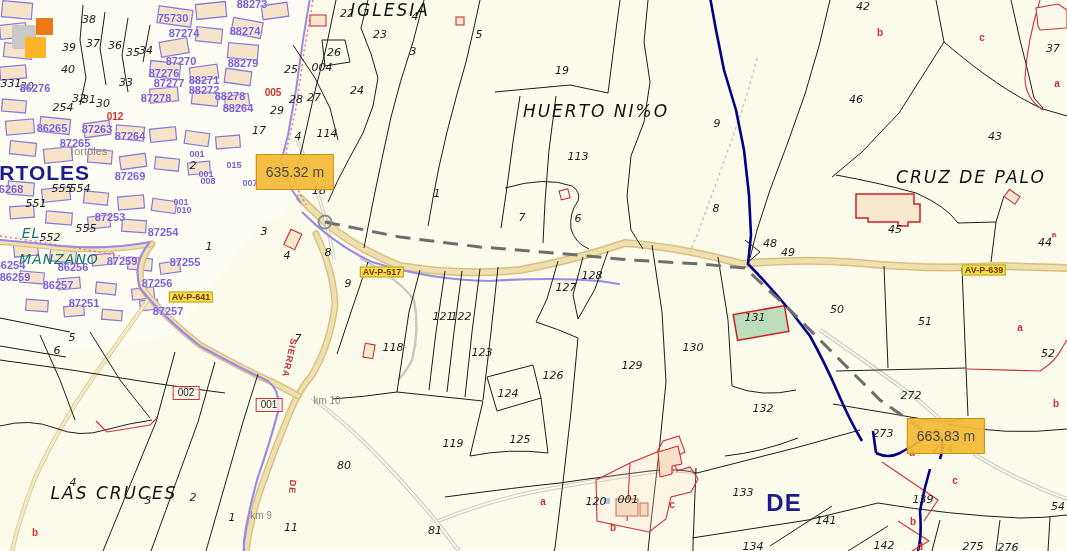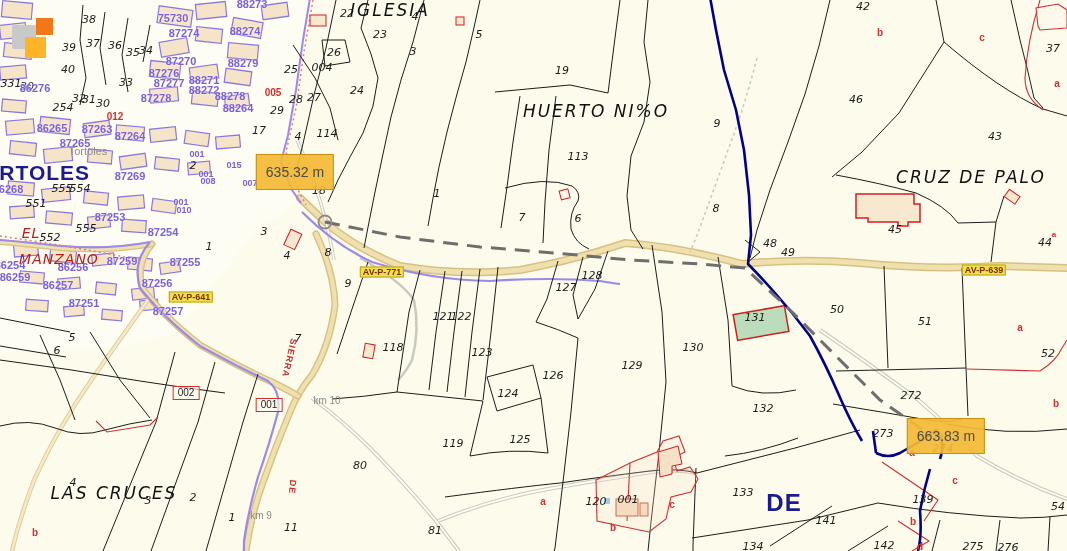--- a/index.html
+++ b/index.html
@@ -5,21 +5,21 @@
   html,body{margin:0;padding:0;background:#FDFDEE;}
   #stage{position:relative;width:1067px;height:551px;overflow:hidden;background:#FDFCEC;
          font-family:"Liberation Sans",sans-serif;}
   #stage svg{position:absolute;left:0;top:0;}
   .lbl{position:absolute;transform:translate(-50%,-50%);white-space:nowrap;line-height:1;}
   .lbl-parcel{font-family:"DejaVu Sans",sans-serif;font-style:italic;font-size:11px;color:#1b1b1b;}
   .lbl-block{font-size:11px;font-weight:bold;color:#7B5FD9;text-shadow:0 0 2px #fff;}
   .lbl-sp{font-size:9px;font-weight:bold;color:#7B5FD9;text-shadow:0 0 2px #fff;}
   .lbl-red{font-size:10px;font-weight:bold;color:#D03030;}
   .lbl-place{font-family:"DejaVu Sans",sans-serif;font-style:italic;font-size:17px;color:#101010;letter-spacing:2px;}
-  .lbl-place-sm{font-family:"DejaVu Sans",sans-serif;font-style:italic;font-size:14px;color:#b91c1c;letter-spacing:1px;}
+  .lbl-place-sm{font-family:"DejaVu Sans",sans-serif;font-style:italic;font-size:14px;color:#0f766e;letter-spacing:1px;}
   .lbl-navy{font-size:20px;font-weight:bold;color:#1B1B8F;letter-spacing:1px;}
   .lbl-gray{font-size:11px;color:#8D8D8D;}
   .lbl-km{font-size:10px;color:#8A8A8A;}
   .lbl-road{font-size:9px;font-weight:bold;color:#7A2F00;background:#F2E14C;border:1px solid #B8A020;padding:0 2px;}
   .lbl-measure{font-size:14px;color:#4A4A4A;background:rgba(243,186,52,0.92);border:1px solid #C89010;padding:10px 9px;}
   .lbl-boxed{font-size:10px;color:#222;border:1.5px solid #D03030;background:rgba(255,252,240,0.65);padding:1px 4px;}
   .lbl-street{font-size:9px;font-weight:bold;color:#C03030;letter-spacing:1px;}
 </style>
 </head>
 <body>
@@ -317,21 +317,21 @@
       <span class="lbl lbl-parcel" style="left: 508px; top: 393px;">124</span>
       <span class="lbl lbl-parcel" style="left: 520px; top: 439px;">125</span>
       <span class="lbl lbl-parcel" style="left: 453px; top: 443px;">119</span>
       <span class="lbl lbl-parcel" style="left: 553px; top: 375px;">126</span>
       <span class="lbl lbl-parcel" style="left: 566px; top: 287px;">127</span>
       <span class="lbl lbl-parcel" style="left: 592px; top: 275px;">128</span>
       <span class="lbl lbl-parcel" style="left: 632px; top: 365px;">129</span>
       <span class="lbl lbl-parcel" style="left: 693px; top: 347px;">130</span>
       <span class="lbl lbl-parcel" style="left: 755px; top: 317px;">131</span>
       <span class="lbl lbl-parcel" style="left: 763px; top: 408px;">132</span>
-      <span class="lbl lbl-parcel" style="left: 360px; top: 465px;">80</span>
+      <span class="lbl lbl-parcel" style="left: 344px; top: 465px;">80</span>
       <span class="lbl lbl-parcel" style="left: 435px; top: 530px;">81</span>
       <span class="lbl lbl-parcel" style="left: 291px; top: 527px;">11</span>
       <span class="lbl lbl-parcel" style="left: 596px; top: 501px;">120</span>
       <span class="lbl lbl-parcel" style="left: 628px; top: 499px;">001</span>
       <span class="lbl lbl-parcel" style="left: 743px; top: 492px;">133</span>
       <span class="lbl lbl-parcel" style="left: 753px; top: 546px;">134</span>
       <span class="lbl lbl-parcel" style="left: 826px; top: 520px;">141</span>
       <span class="lbl lbl-parcel" style="left: 884px; top: 545px;">142</span>
       <span class="lbl lbl-parcel" style="left: 923px; top: 499px;">139</span>
       <span class="lbl lbl-parcel" style="left: 1058px; top: 506px;">54</span>
@@ -403,21 +403,21 @@
 <div class="lbl lbl-place-sm" style="left:31px;top:233px;">EL</div>
 <div class="lbl lbl-place-sm" style="left:59px;top:259px;">MANZANO</div>
 <div class="lbl lbl-place" style="left:114px;top:493px;">LAS CRUCES</div>
 <div class="lbl lbl-gray" style="left:88px;top:151px;">Tortoles</div>
 <div class="lbl lbl-navy" style="left:36px;top:172px;font-size:21px;">ORTOLES</div>
 <div class="lbl lbl-navy" style="left:784px;top:503px;font-size:24px;">DE</div>
 
 <div class="lbl lbl-street" style="left:289px;top:358px;transform:translate(-50%,-50%) rotate(103deg);">SIERRA</div>
 <div class="lbl lbl-street" style="left:292px;top:487px;transform:translate(-50%,-50%) rotate(95deg);">DE</div>
 
-<div class="lbl lbl-road" style="left:382px;top:272px;">AV-P-771</div>
+<div class="lbl lbl-road" style="left:382px;top:272px;">AV-P-517</div>
 <div class="lbl lbl-road" style="left:191px;top:297px;">AV-P-641</div>
 <div class="lbl lbl-road" style="left:984px;top:270px;">AV-P-639</div>
 
 <div class="lbl lbl-measure" style="left:295px;top:172px;">635.32 m</div>
 <div class="lbl lbl-measure" style="left:946px;top:436px;">663.83 m</div>
 
 <div class="lbl lbl-km" style="left:327px;top:401px;">km 10</div>
 <div class="lbl lbl-km" style="left:261px;top:516px;">km 9</div>
 
 <div class="lbl lbl-boxed" style="left:186px;top:393px;">002</div>

